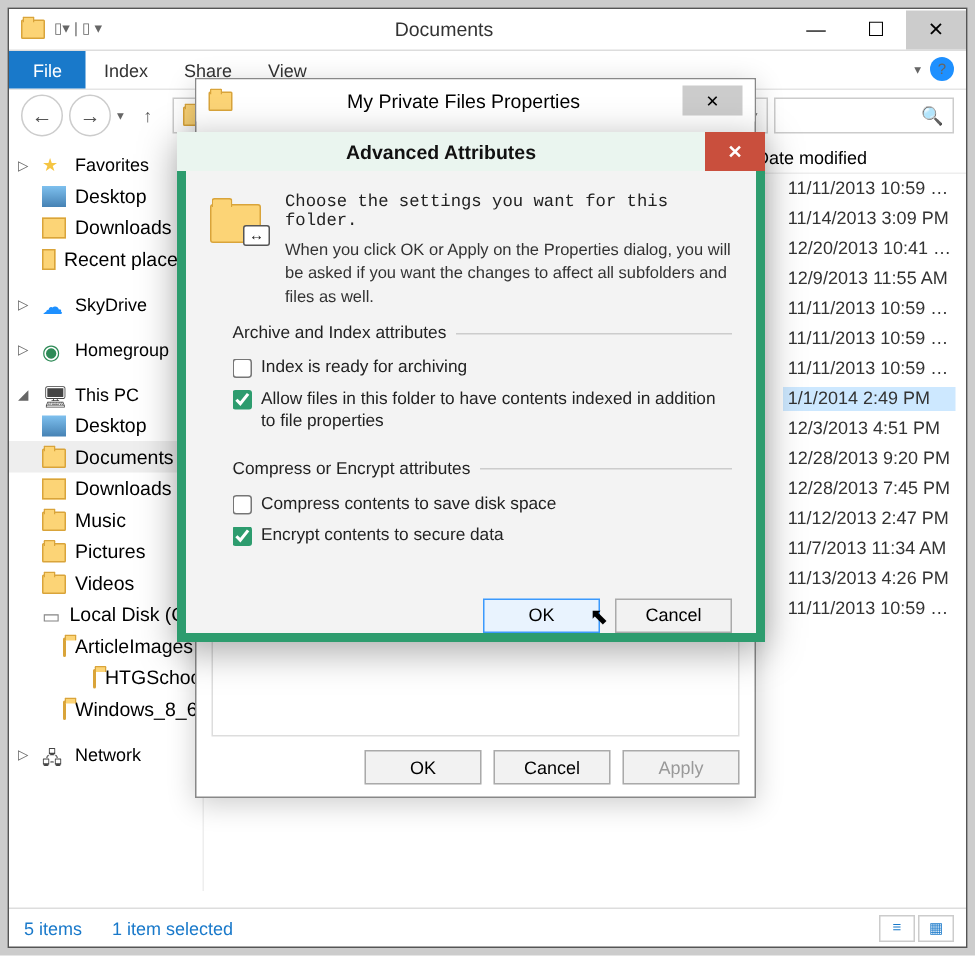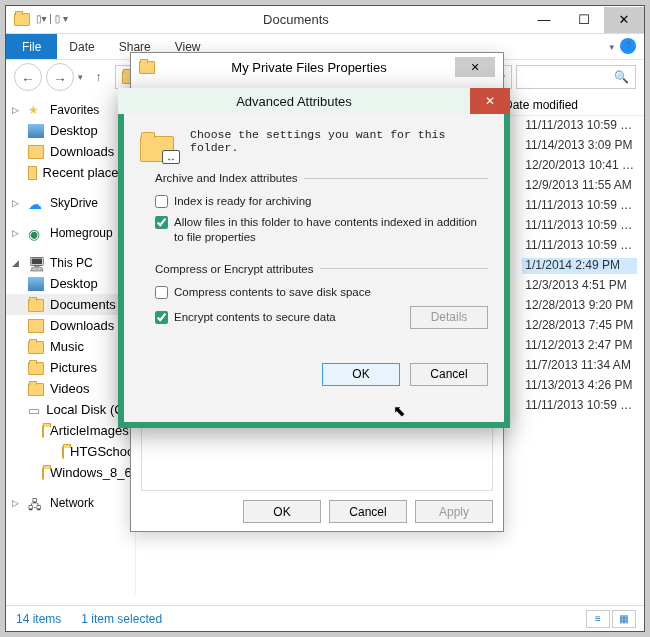--- a/index.html
+++ b/index.html
@@ -73,21 +73,21 @@
 .props-dialog .dlg-title .txt{flex:1; text-align:center; font-size:13px;}
 .props-dialog .dlg-title .x{width:40px; height:20px; background:#ccc; display:flex; align-items:center; justify-content:center; font-size:11px;}
 .props-dialog .tabs { height:24px; border-bottom:1px solid #ccc; display:flex; padding-left:8px; gap:2px;}
 .props-dialog .body { position:absolute; top:55px; bottom:40px; left:10px; right:10px; border:1px solid #ddd; background:#fff;}
 .props-dialog .btnrow { position:absolute; bottom:8px; right:10px; display:flex; gap:8px;}
 .dlg-btn { width:78px; height:23px; border:1px solid #aaa; background:#f2f2f2; font-size:12px; display:flex; align-items:center; justify-content:center;}
 .dlg-btn.disabled{color:#999;}
 
 
 .adv-dialog { position:absolute; left:118px; top:88px; width:392px; height:340px; background:#f3f3f3; border:6px solid #2d9c6e; box-shadow:0 6px 24px rgba(0,0,0,.35); z-index:10;}
-.adv-dialog .adv-title { height:26px; background:#2d9c6e; margin:-6px -6px 0 -6px; display:flex; align-items:center; color:#fff;}
+.adv-dialog .adv-title { height:26px; background:#2d9c6e; margin:-6px -6px 0 -6px; display:flex; align-items:center; color:#fff;font-weight:bold;}
 .adv-dialog .adv-title .txt{flex:1; text-align:center; font-size:13px; color:#111; background:#eaf5ef; height:100%; display:flex; align-items:center; justify-content:center;}
 .adv-dialog .adv-title .x{width:40px; height:100%; background:#c94f3d; display:flex; align-items:center; justify-content:center; font-size:12px;}
 .adv-dialog .adv-body { padding:14px 16px; font-size:11.5px; color:#222;}
 .adv-dialog .adv-body .row{display:flex; gap:12px; margin-bottom:10px;}
 .adv-dialog .adv-body .row .big-icon{width:38px; height:34px; flex-shrink:0; position:relative;}
 .big-icon .fld{width:34px; height:26px; background:#fcd476; border:1px solid #d9a43a; border-radius:2px; position:absolute; bottom:0;}
 .big-icon .fld::before{content:""; position:absolute; top:-5px; left:0; width:12px; height:5px; background:#fcd476; border:1px solid #d9a43a; border-bottom:none; border-radius:2px 2px 0 0;}
 .big-icon .arrow{position:absolute; right:-2px; bottom:-2px; width:18px; height:14px; background:#fff; border:1px solid #555; border-radius:2px; display:flex; align-items:center; justify-content:center; font-size:10px;}
 .adv-dialog .msg2{font-size:11px; color:#333; line-height:1.4;}
 .adv-dialog fieldset{border:1px solid #ccc; border-left:none; border-right:none; border-bottom:none; padding:10px 0 4px; margin-bottom:8px;margin-left:15px;}
@@ -111,21 +111,21 @@
     <div class="title">Documents</div>
     <div class="win-ctrl">
       <div class="min"></div>
       <div class="max"></div>
       <div class="close"></div>
     </div>
   </div>
 
   <div class="ribbon">
     <div class="file-tab">File</div>
-    <div class="tab">Date</div>
+    <div class="tab">Index</div>
     <div class="tab">Share</div>
     <div class="tab">View</div>
     <div class="help">
       <span class="dd"></span>
       <span class="help-circle">?</span>
     </div>
   </div>
 
   <div class="navrow">
     <div class="nav-btn">←</div>
@@ -248,21 +248,21 @@
           <div>12/28/2013 7:45 PM</div>
           <div>11/12/2013 2:47 PM</div>
           <div>11/7/2013 11:34 AM</div>
           <div>11/13/2013 4:26 PM</div>
           <div>11/11/2013 10:59 …</div>
         </div>
     </div>
   </div>
 
   <div class="statusbar">
-    <span>14 items</span>
+    <span>5 items</span>
     <span>1 item selected</span>
     <div class="view-icons">
       <span>≡</span>
       <span>▦</span>
     </div>
   </div>
 </div>
 
 <div class="props-dialog">
   <div class="dlg-title">
@@ -285,20 +285,21 @@
     <div class="x">✕</div>
   </div>
   <div class="adv-body">
     <div class="row">
       <div class="big-icon">
         <div class="fld"></div>
           <div class="arrow">↔</div>
       </div>
       <div style="flex:1">
         <div style="margin-bottom:6px;font-family:Liberation Mono, monospace;">Choose the settings you want for this folder.</div>
+        <div class="msg2">When you click OK or Apply on the Properties dialog, you will be asked if you want the changes to affect all subfolders and files as well.</div>
       </div>
     </div>
 
     <fieldset>
       <legend>Archive and Index attributes</legend>
       <label>
         <input type="checkbox" id="cb-archive" style="">
         <span>Index is ready for archiving</span>
       </label>
       <label>
@@ -311,21 +312,20 @@
       <legend>Compress or Encrypt attributes</legend>
       <label>
         <input type="checkbox" id="cb-compress" style="">
         <span>Compress contents to save disk space</span>
       </label>
       <div class="enc-row">
         <label style="margin-bottom:0; flex:1">
           <input type="checkbox" id="cb-encrypt" checked="" style="">
           <span>Encrypt contents to secure data</span>
         </label>
-        <div class="dlg-btn disabled">Details</div>
       </div>
     </fieldset>
   </div>
   <div class="btns">
     <div class="dlg-btn primary">OK</div>
     <div class="dlg-btn">Cancel</div>
   </div>
 </div>
 
 <div class="cursor" style="left:393px; top:402px;">⬉</div>

